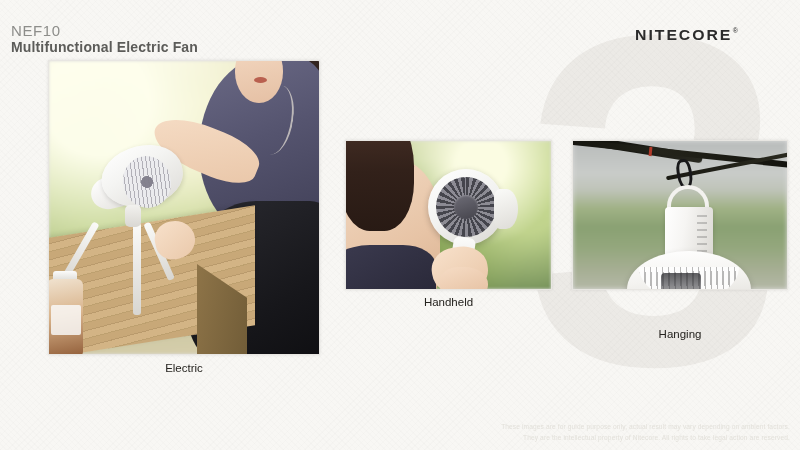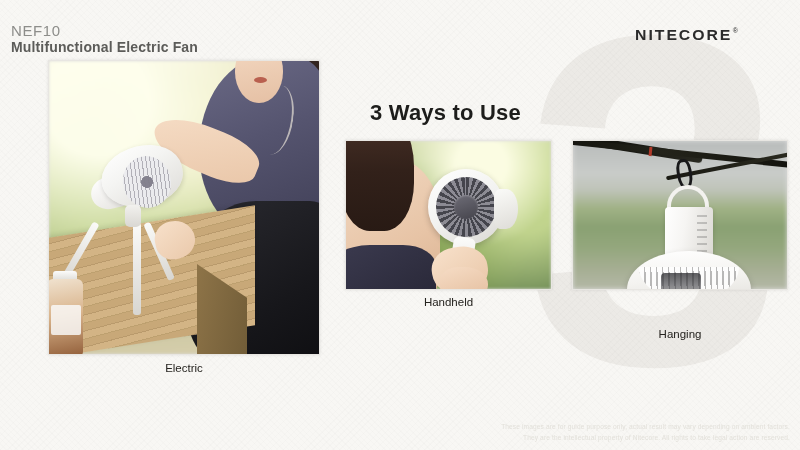--- a/index.html
+++ b/index.html
@@ -409,21 +409,20 @@
 
   <div class="header">
     <div class="model-name">NEF10</div>
     <div class="model-sub">Multifunctional Electric Fan</div>
     <div class="brand">
       <span class="brand-word">NITECORE</span>
       <span class="brand-reg">®</span>
     </div>
   </div>
 
-  <div class="section-title">3 Ways to Use</div>
 
   <div class="photo" id="photo-standing">
     <div class="scene">
       <div class="bg-outdoor"></div>
       <div class="woman-hair"></div>
       <div class="woman-torso"></div>
       <div class="woman-face"></div>
       <div class="woman-lip"></div>
       <div class="necklace"></div>
       <div class="woman-skirt"></div>

